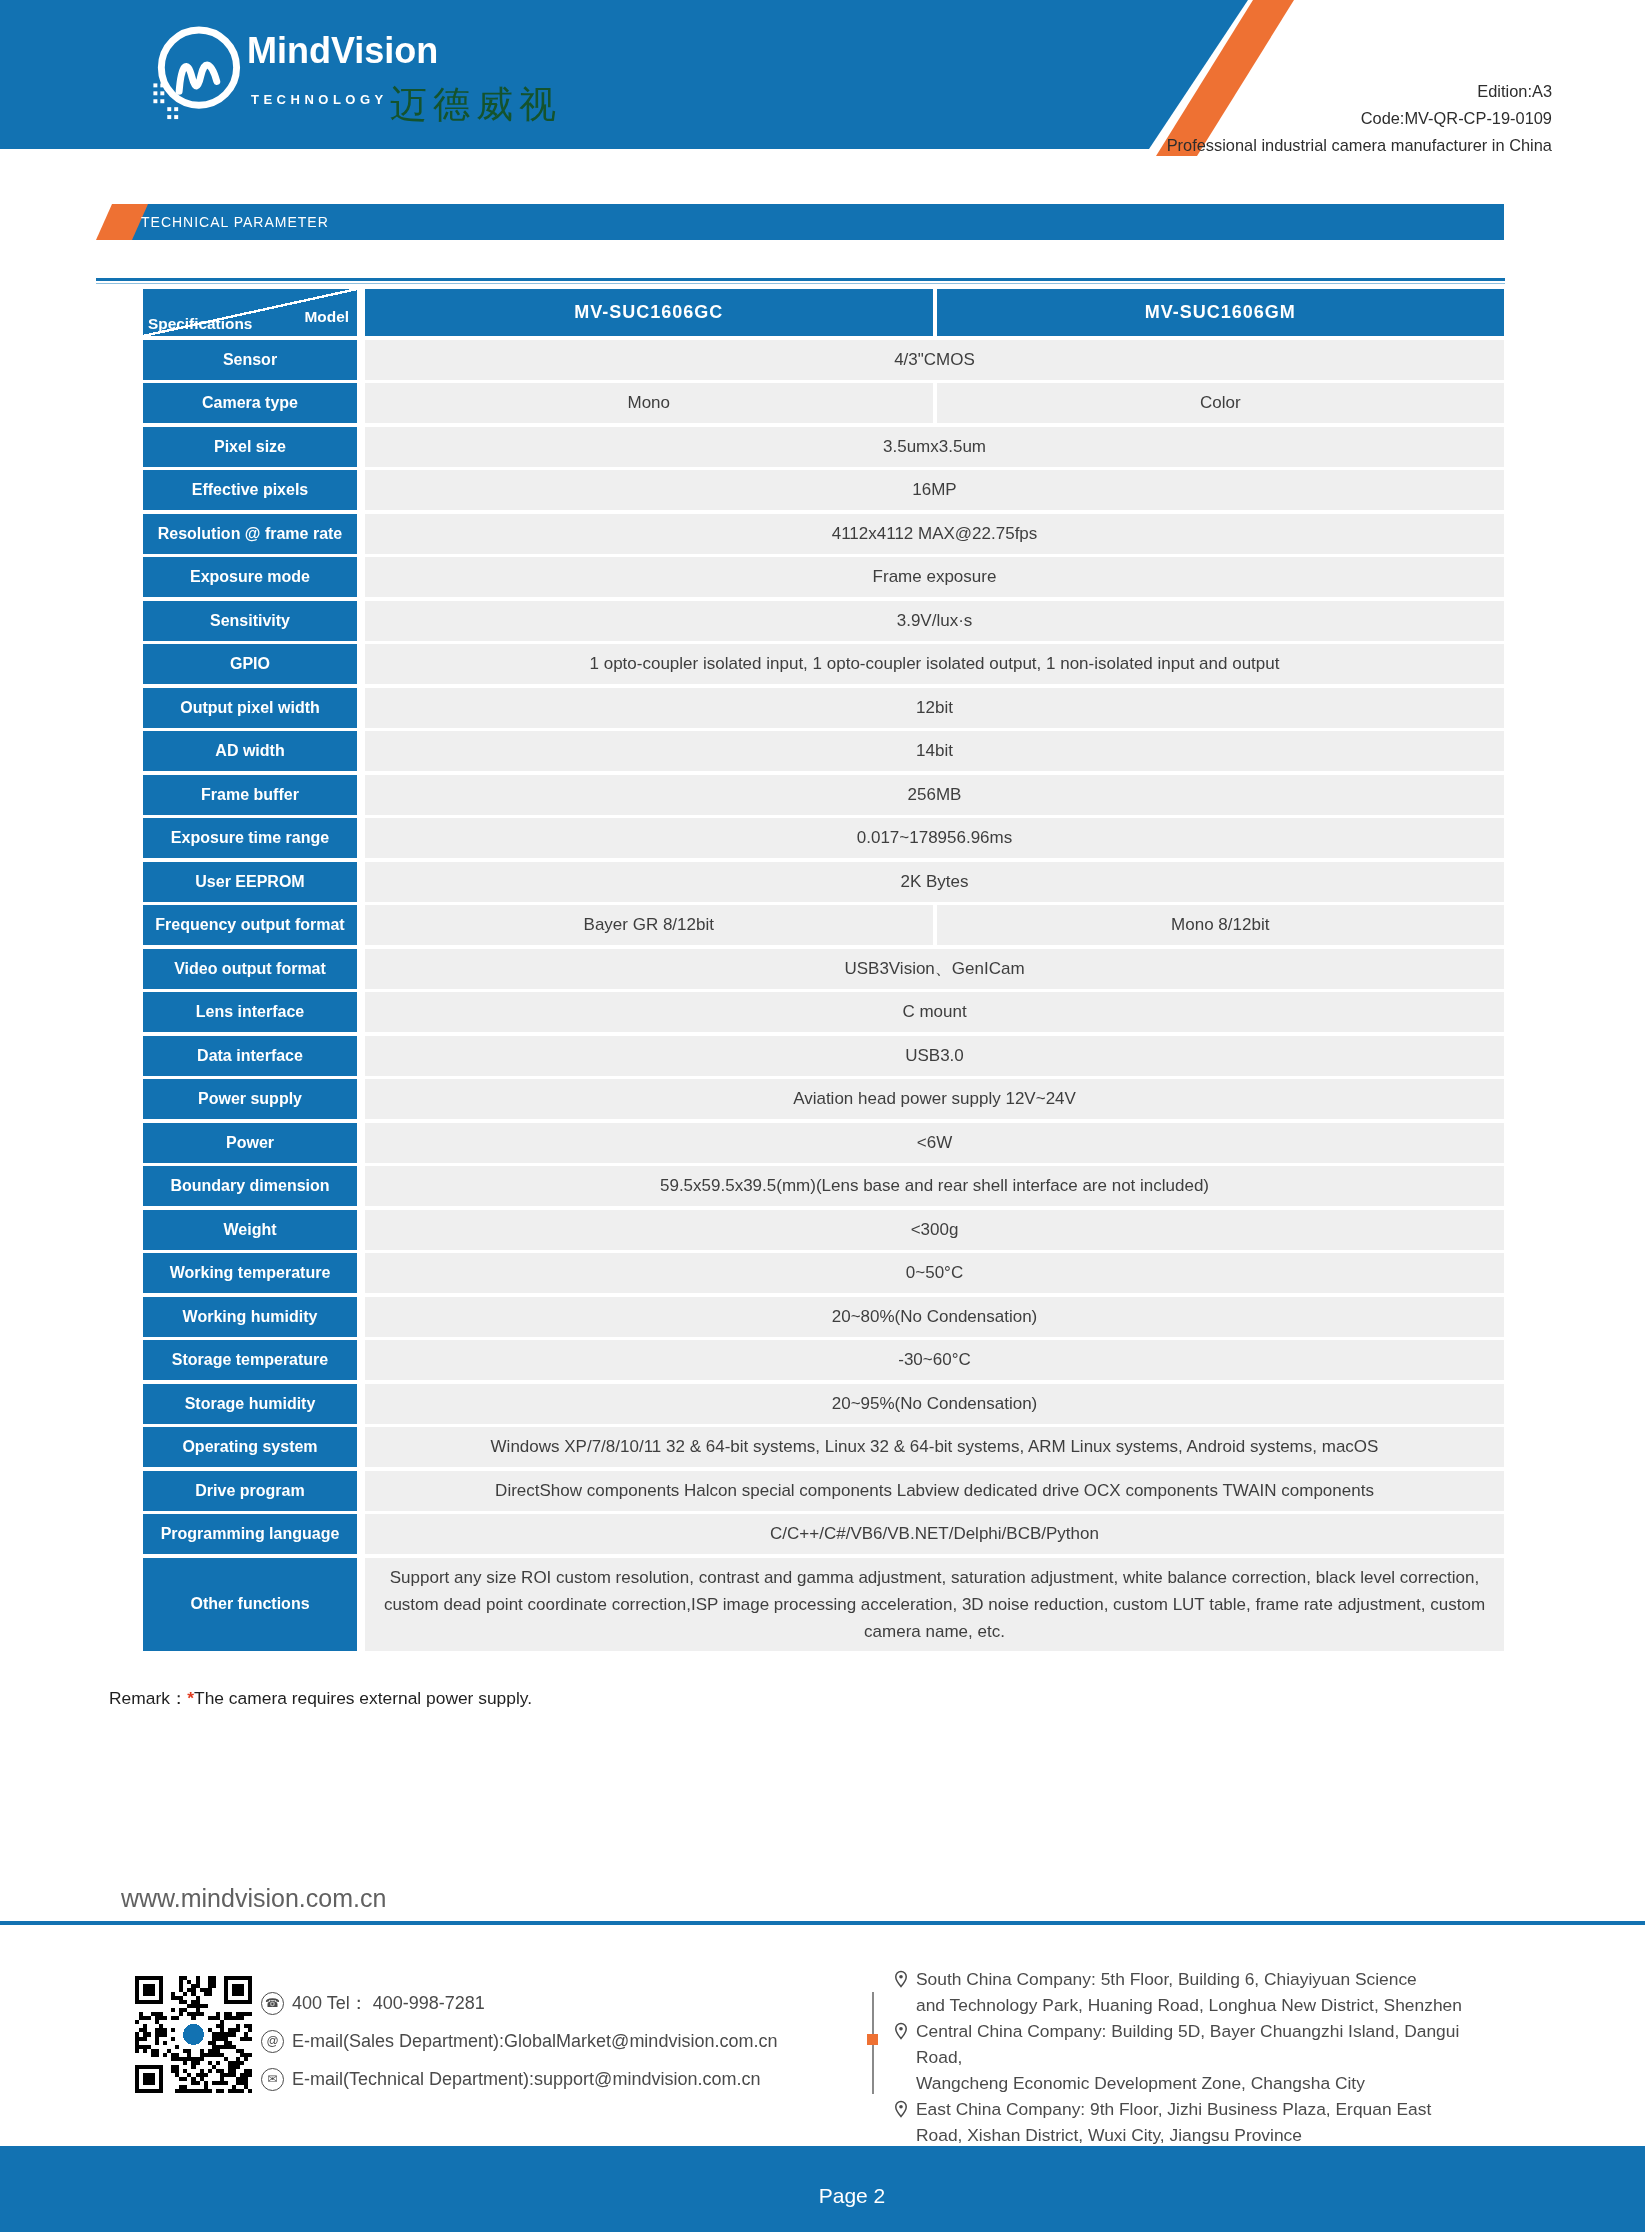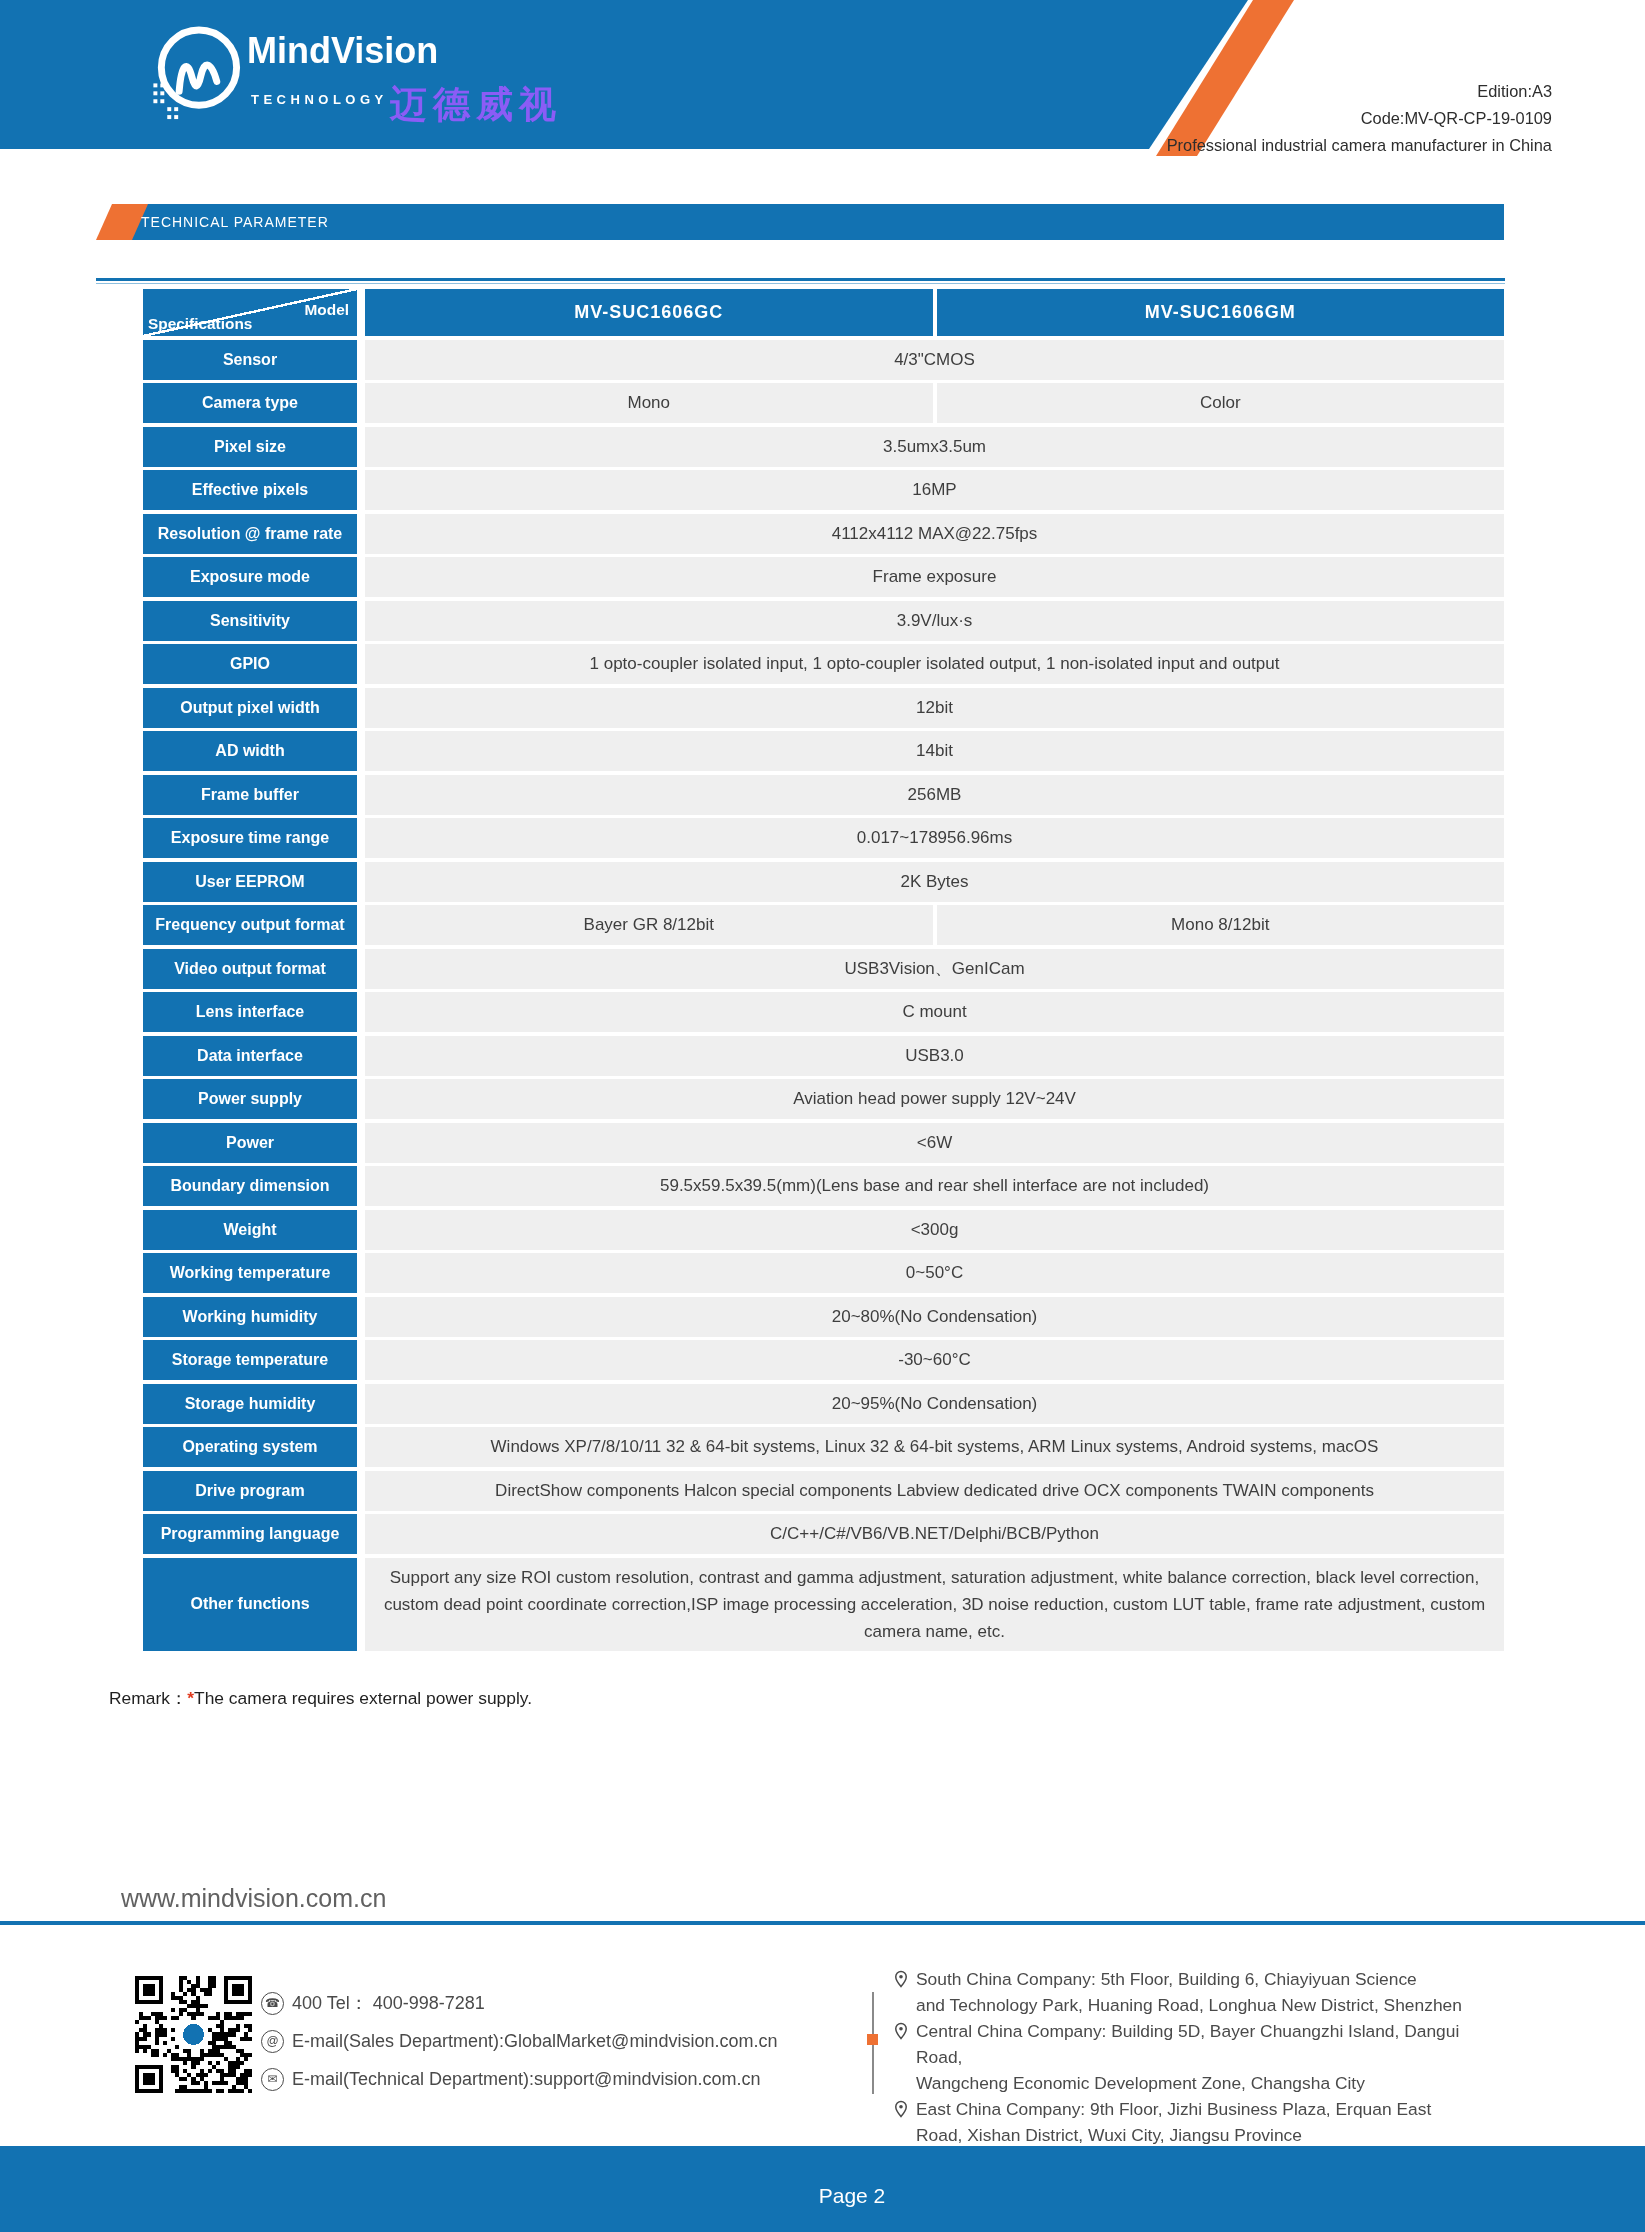--- a/index.html
+++ b/index.html
@@ -7,40 +7,40 @@
         font-family:"Liberation Sans",sans-serif;overflow:hidden;}
 
   
   .top-banner{position:absolute;left:0;top:0;width:1646px;height:149px;background:var(--blue);
               clip-path:polygon(0 0,1248px 0,1149px 149px,0 149px);}
   .top-orange{position:absolute;left:0;top:0;width:1646px;height:156px;background:var(--orange);
               clip-path:polygon(1253px 0,1294px 0,1197px 156px,1156px 156px);}
   .logo-mark{position:absolute;left:145px;top:22px;}
   .brand-name{position:absolute;left:247px;top:30px;font-size:36px;font-weight:bold;color:#fff;letter-spacing:0;}
   .brand-tagline{position:absolute;left:251px;top:92px;font-size:13px;color:#fff;letter-spacing:4.5px;font-weight:bold;}
-  .brand-cn{position:absolute;left:390px;top:80px;font-size:37px;font-weight:bold;color:#8b5cf6;letter-spacing:6px;}
+  .brand-cn{position:absolute;left:390px;top:80px;font-size:37px;font-weight:normal;color:#14532d;letter-spacing:6px;}
   .hdr-meta{position:absolute;right:94px;top:78px;text-align:right;color:#2d2d2d;font-size:16.4px;line-height:27px;}
 
   
   .sec-bar{position:absolute;left:117px;top:204px;width:1387px;height:36px;background:var(--blue);}
   .sec-slash{position:absolute;left:96px;top:204px;width:36px;height:36px;background:var(--orange);
              transform:skewX(-24deg);transform-origin:bottom left;}
   .sec-title{position:absolute;left:141px;top:204px;height:36px;line-height:36px;color:#fff;
              font-size:14px;letter-spacing:1px;}
 
   
   .rule-a{position:absolute;left:96px;top:278px;width:1409px;height:3px;background:var(--blue);}
   .rule-b{position:absolute;left:96px;top:283px;width:1409px;height:1px;background:#8fc0df;}
 
   
   .spec-table{position:absolute;left:143px;top:289px;width:1361px;}
   .thead{display:flex;height:47px;}
   .corner{width:214px;flex:0 0 214px;background:var(--blue);position:relative;margin-right:8px;
           background-image:linear-gradient(to bottom right,transparent calc(50% - 1.2px),#fff calc(50% - 1.2px),#fff calc(50% + 1.2px),transparent calc(50% + 1.2px));}
-  .corner-model{position:absolute;right:8px;top:12px;color:#fff;font-size:15.4px;font-weight:bold;}
+  .corner-model{position:absolute;right:8px;top:19px;color:#fff;font-size:15.4px;font-weight:bold;}
   .corner-spec{position:absolute;left:5px;bottom:3px;color:#fff;font-size:15.4px;font-weight:bold;}
   .mhead{flex:1;background:var(--blue);color:#fff;font-size:18px;font-weight:bold;letter-spacing:1px;
          display:flex;align-items:center;justify-content:center;}
   .mhead + .mhead{margin-left:4px;}
   .trow{display:flex;margin-top:3.5px;min-height:40px;}
   .tlabel{width:214px;flex:0 0 214px;background:var(--blue);color:#fff;font-size:16px;font-weight:bold;
           display:flex;align-items:center;justify-content:center;text-align:center;margin-right:8px;padding:0 2px;box-sizing:border-box;}
   .tval{background:var(--cell);color:#3e3e3e;font-size:17px;display:flex;align-items:center;justify-content:center;text-align:center;}
   .tval.full{flex:1;}
   .tval.half{flex:1;}

